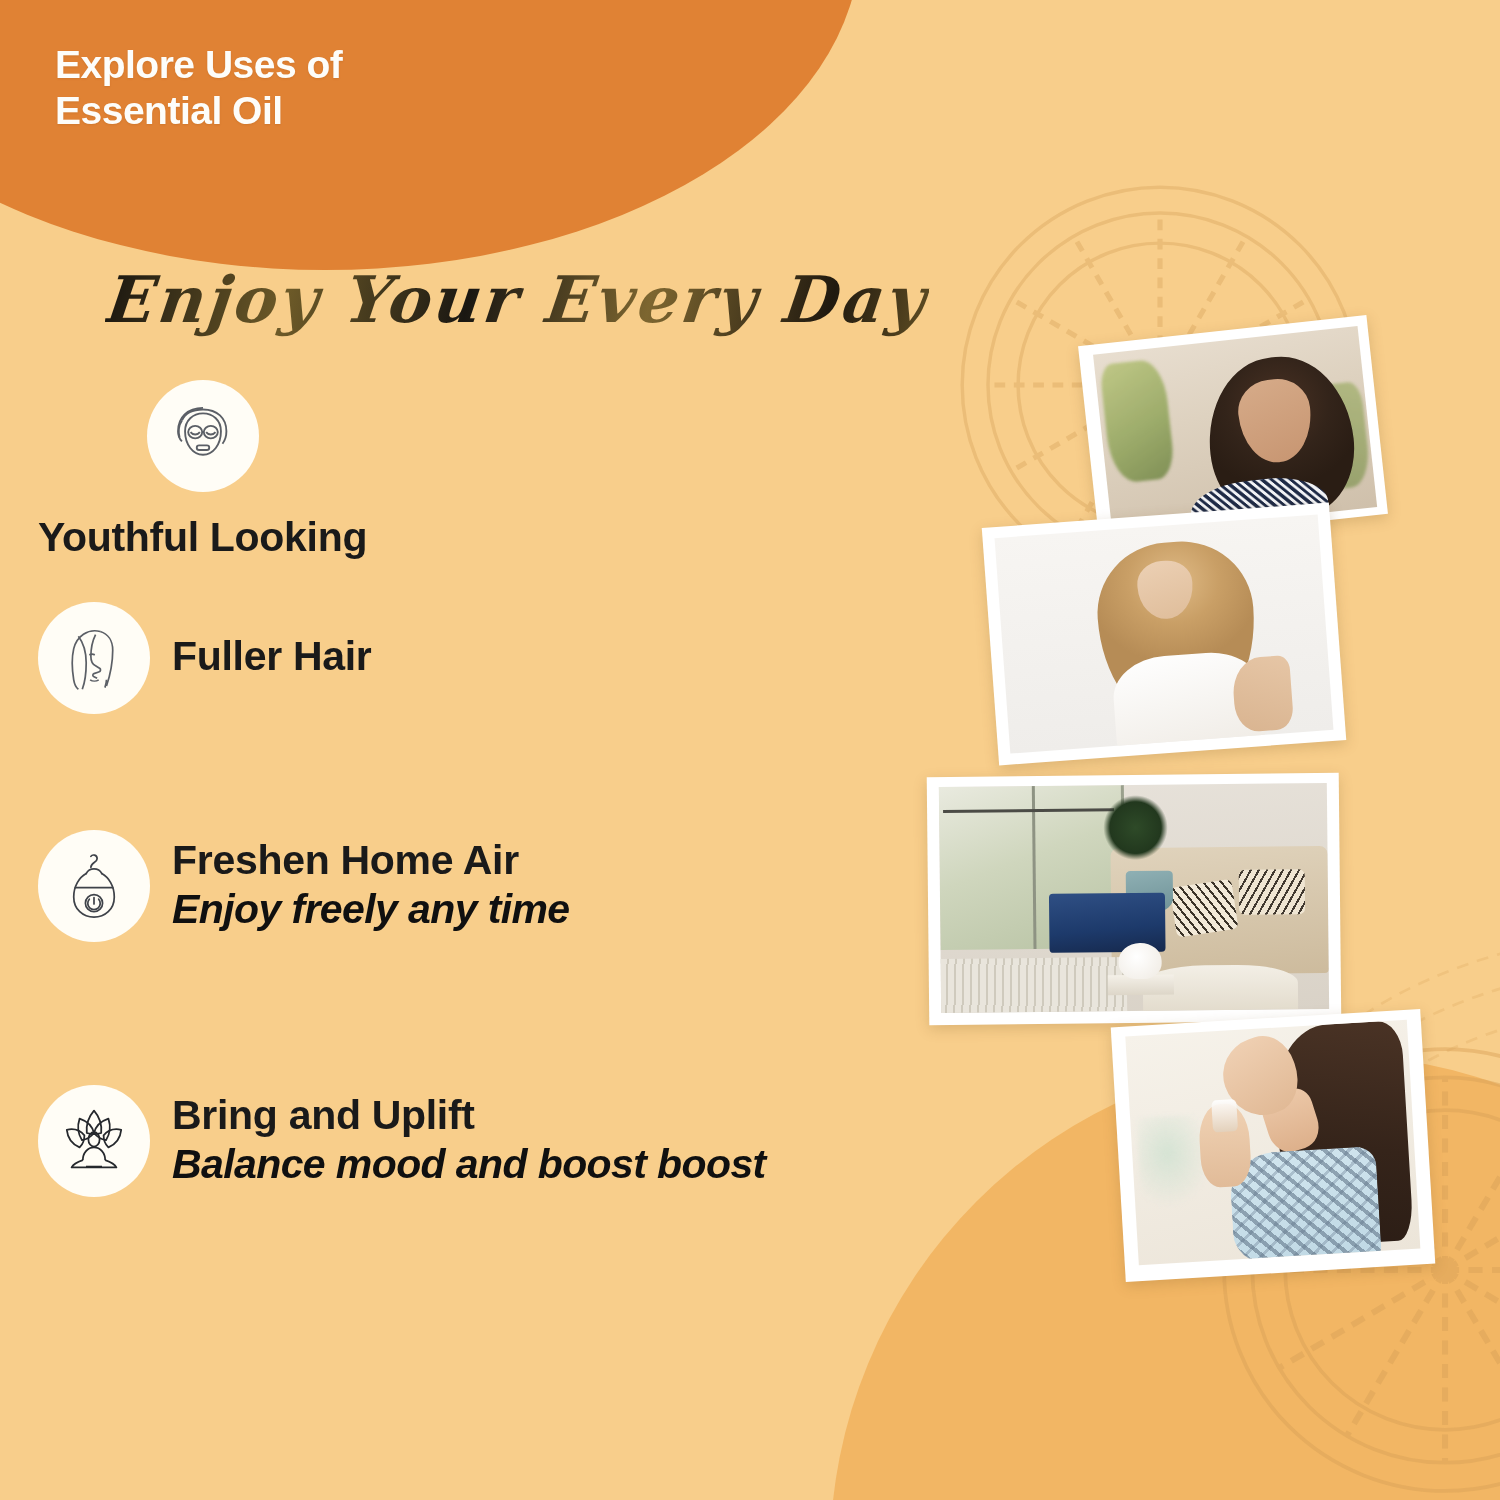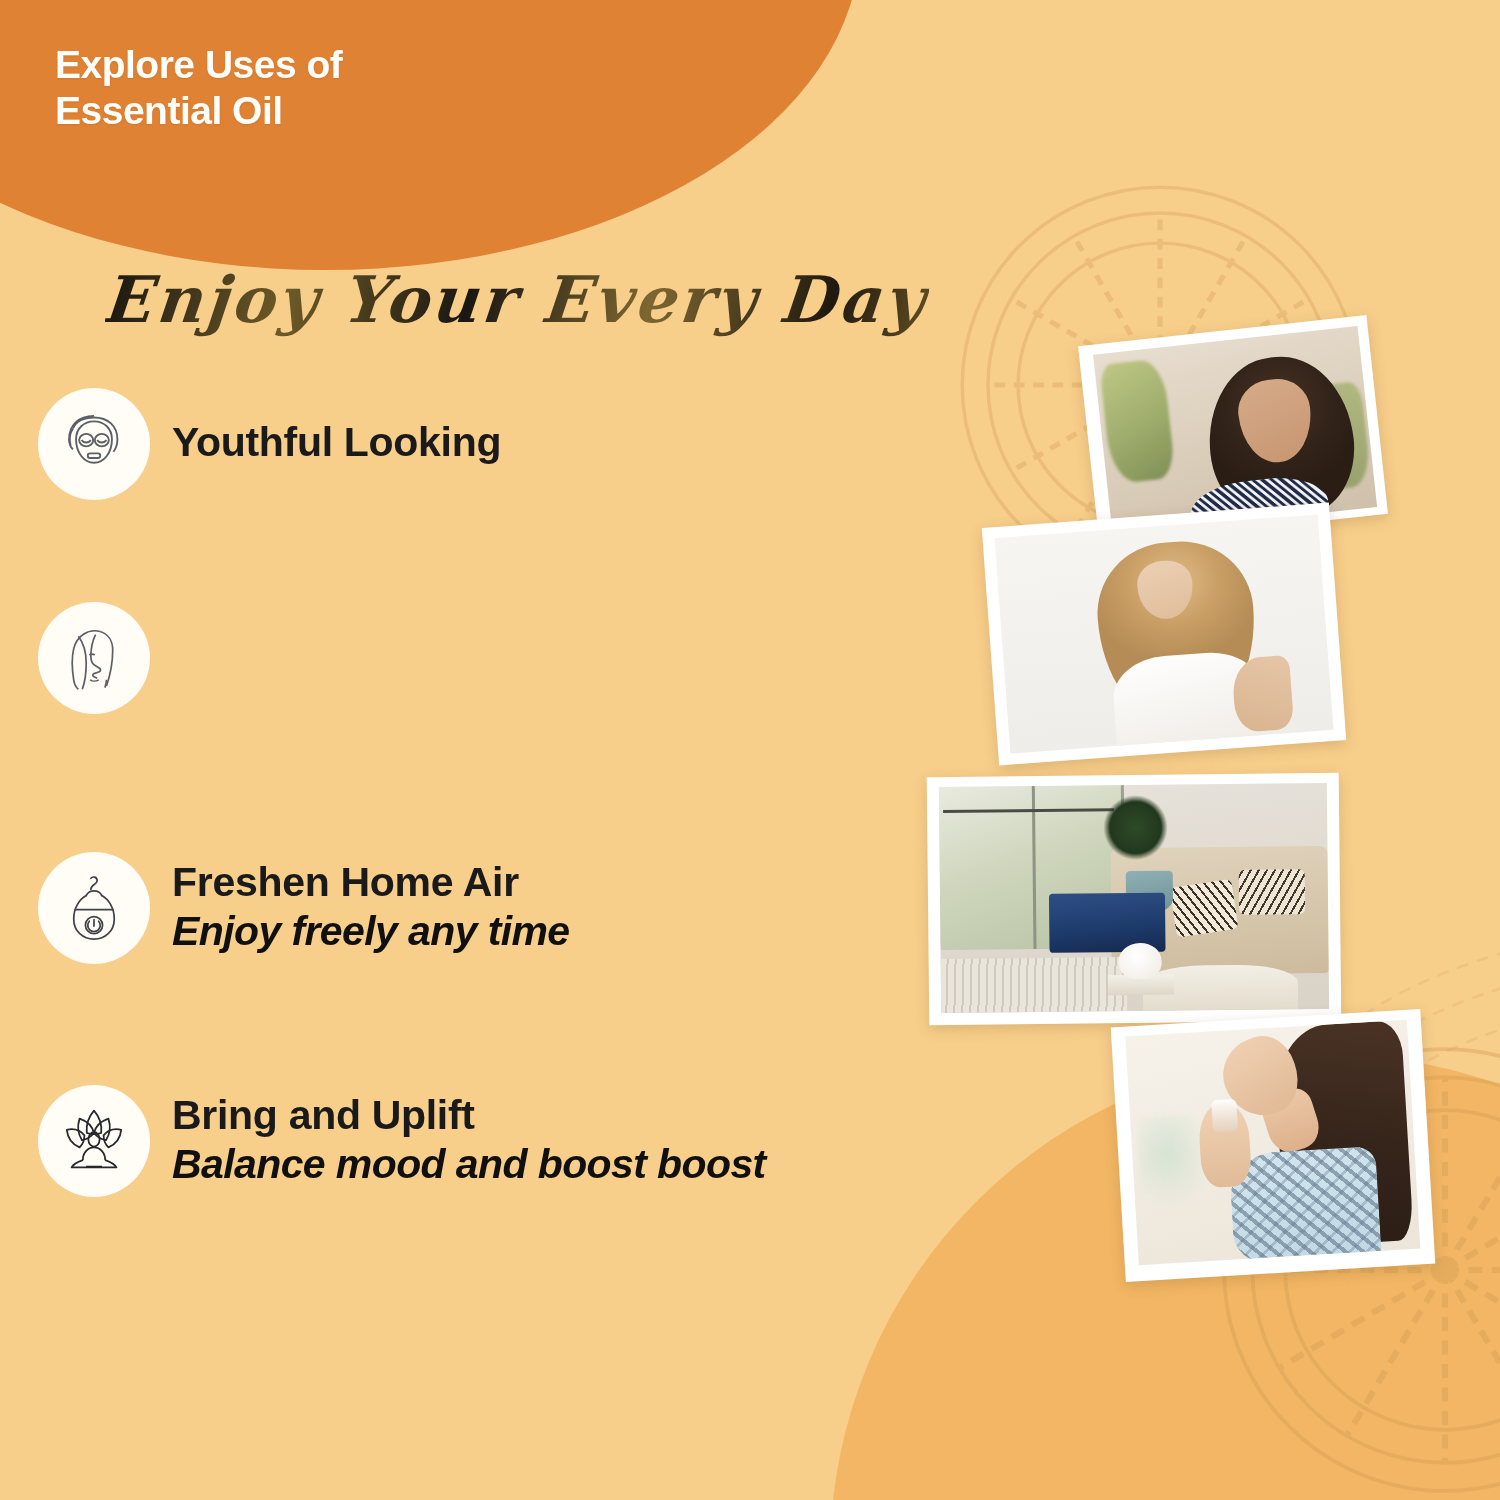--- a/index.html
+++ b/index.html
@@ -401,21 +401,21 @@
 </div>
 
 <div id="header-blob"></div>
 <h1 id="header-title">Explore Uses of
 Essential Oil</h1>
 
 <div id="script-heading">Enjoy Your Every Day</div>
 
 <div id="feature-list">
 
-  <div class="feature-row" style="top:8px;">
+  <div class="feature-row" style="top:0px;flex-direction:column;">
     <div class="feature-icon-circle">
       <svg width="78" height="78" viewBox="0 0 100 100" fill="none" stroke="#5b5f66" stroke-width="2.4">
         <path d="M50 14c-20 0-32 12-32 30 0 6 2 10 5 13"></path>
         <path d="M23 30c4-9 14-14 27-14 18 0 30 11 30 28 0 7-2 12-5 16"></path>
         <path d="M27 44c0-14 10-23 23-23s23 9 23 23c0 17-10 30-23 30S27 61 27 44z"></path>
         <ellipse cx="40" cy="45" rx="9" ry="8"></ellipse>
         <ellipse cx="60" cy="45" rx="9" ry="8"></ellipse>
         <path d="M34 45c3 4 9 4 12 0"></path>
         <path d="M54 45c3 4 9 4 12 0"></path>
         <rect x="42" y="62" width="16" height="6" rx="3"></rect>
@@ -433,24 +433,25 @@
         <path d="M58 16c-16-4-30 6-34 22-3 13-2 28 0 40 1 6 3 10 6 12"></path>
         <path d="M58 16c10 3 16 12 16 24 0 16-4 34-8 46"></path>
         <path d="M52 20c-4 8-6 18-6 28 0 6 2 10 6 12l5 3c2 1 2 4-1 5l-6 2c-2 1-2 3 0 4l4 2"></path>
         <path d="M56 78c-3 2-8 2-11 0"></path>
         <path d="M44 46c2-1 5-1 7 0"></path>
         <path d="M30 22c6 8 10 20 10 34 0 14-2 26-5 34"></path>
         <path d="M66 78c0 4-1 7-2 10"></path>
       </svg>
     </div>
     <div class="feature-text">
-    </div>
-  </div>
-
-  <div class="feature-row" style="top:472px;">
+      <div class="feature-title">Fuller Hair</div>
+    </div>
+  </div>
+
+  <div class="feature-row" style="top:450px;">
     <div class="feature-icon-circle">
       <svg width="78" height="78" viewBox="0 0 100 100" fill="none" stroke="#3e4249" stroke-width="2.2" stroke-linecap="round">
         <path d="M46 26c0-6 8-6 8-11s-6-6-8-3"></path>
         <path d="M40 34c2-4 6-6 10-6s8 2 10 6"></path>
         <path d="M40 34c-9 5-16 16-16 30 0 16 12 26 26 26s26-10 26-26c0-14-7-25-16-30"></path>
         <path d="M26 52h48"></path>
         <circle cx="50" cy="72" r="11"></circle>
         <path d="M50 65v8"></path>
         <path d="M44 67a8 8 0 1 0 12 0"></path>
       </svg>

